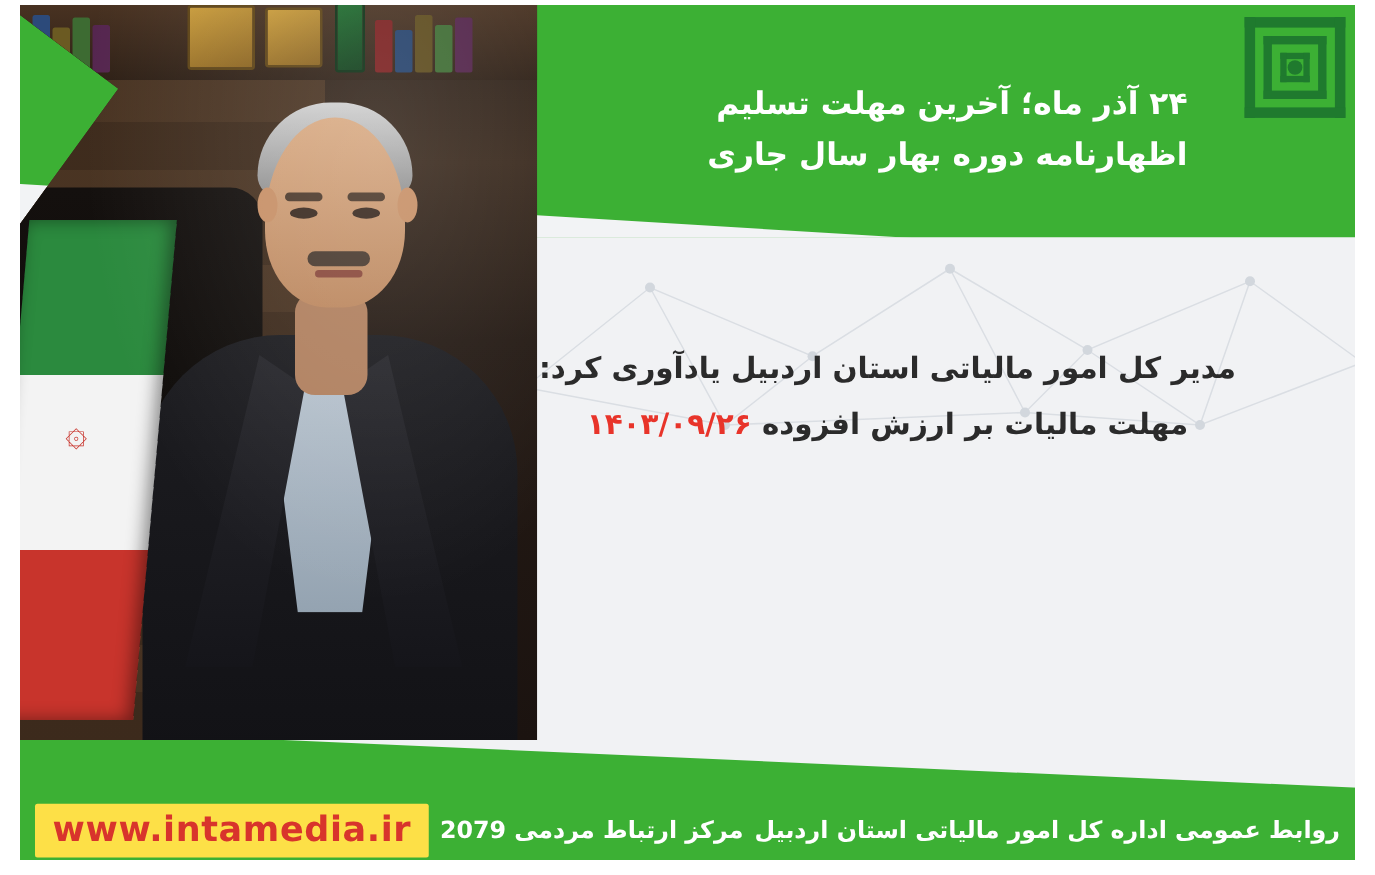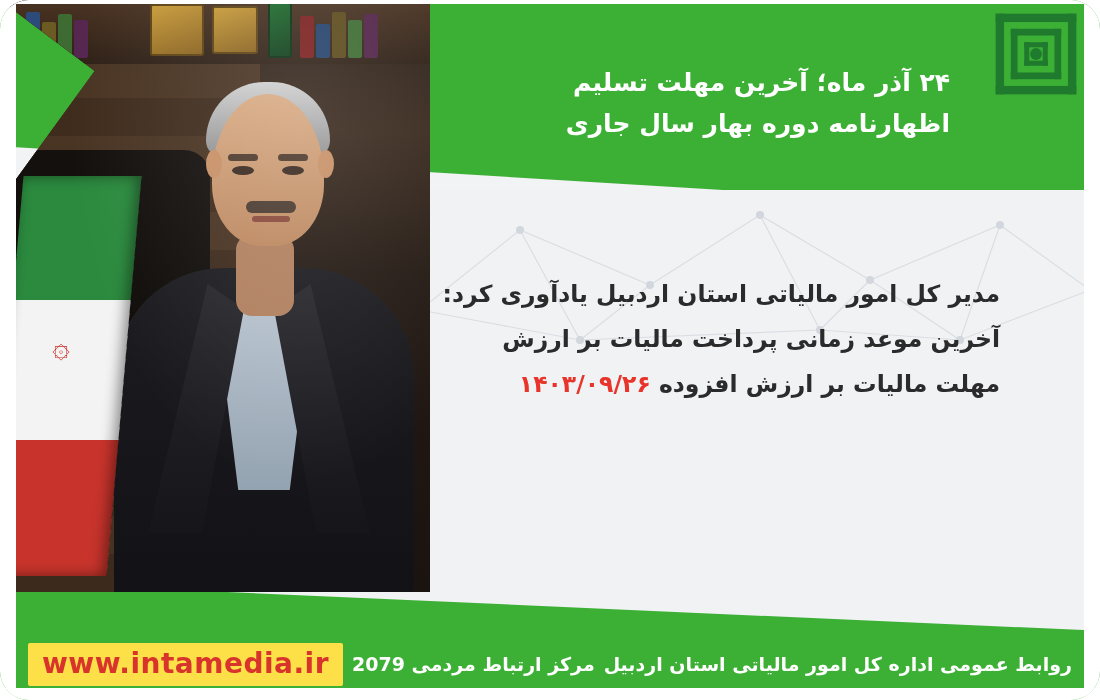--- a/index.html
+++ b/index.html
@@ -7,21 +7,20 @@
     width: 1100px; height: 700px;
     font-family: "DejaVu Sans", "Liberation Sans", sans-serif;
     background: #ffffff;
     overflow: hidden;
   }
   .poster {
     position: relative;
     width: 1100px; height: 700px;
     background: #f2f3f5;
     overflow: hidden;
-    border-radius: 29px;
   }
 
   
   .rail-left, .rail-right {
     position: absolute; top: 0; bottom: 0; width: 16px;
     background: #ffffff; z-index: 40;
   }
   .rail-left { left: 0; }
   .rail-right { right: 0; }
 
@@ -201,21 +200,21 @@
     top: 272px; right: 100px;
     width: 580px;
     text-align: right;
     direction: rtl;
     color: #2b2b2b;
     font-size: 23.5px;
     line-height: 1.92;
     z-index: 10;
     font-weight: 600;
   }
-  .body-text .line { white-space: nowrap; }
+  .body-text .line { white-space: nowrap; text-align: center; }
   .red { color: #e8342a; font-weight: bold; }
 
   
   .footer {
     position: absolute; bottom: 0; left: 0; width: 1100px; height: 108px;
     background: #3cb034;
   }
   .footer-cut {
     position: absolute; top: -1px; right: -4px;
     width: 0; height: 0;
@@ -332,21 +331,20 @@
     </svg>
     <svg class="cube" style="left:292px; top:318px;" width="36" height="40" viewBox="0 0 58 62">
       <polygon points="29,2 56,16 29,30 2,16" fill="#ffffff"></polygon>
       <polygon points="2,16 29,30 29,60 2,46" fill="#e4e7eb"></polygon>
       <polygon points="56,16 29,30 29,60 56,46" fill="#d2d7dd"></polygon>
     </svg>
   </div>
 
   <div class="body-text">
     <div class="line">مدیر کل امور مالیاتی استان اردبیل یادآوری کرد:</div>
-    <div class="line">آخرین موعد زمانی پرداخت مالیات بر ارزش</div>
     <div class="line">
       <span>مهلت مالیات بر ارزش افزوده</span>
       <span class="red">۱۴۰۳/۰۹/۲۶</span>
     </div>
   </div>
 
   <div class="photo">
     <div class="photo-clip">
       <div class="office-bg"></div>
       <div class="wood"></div>

